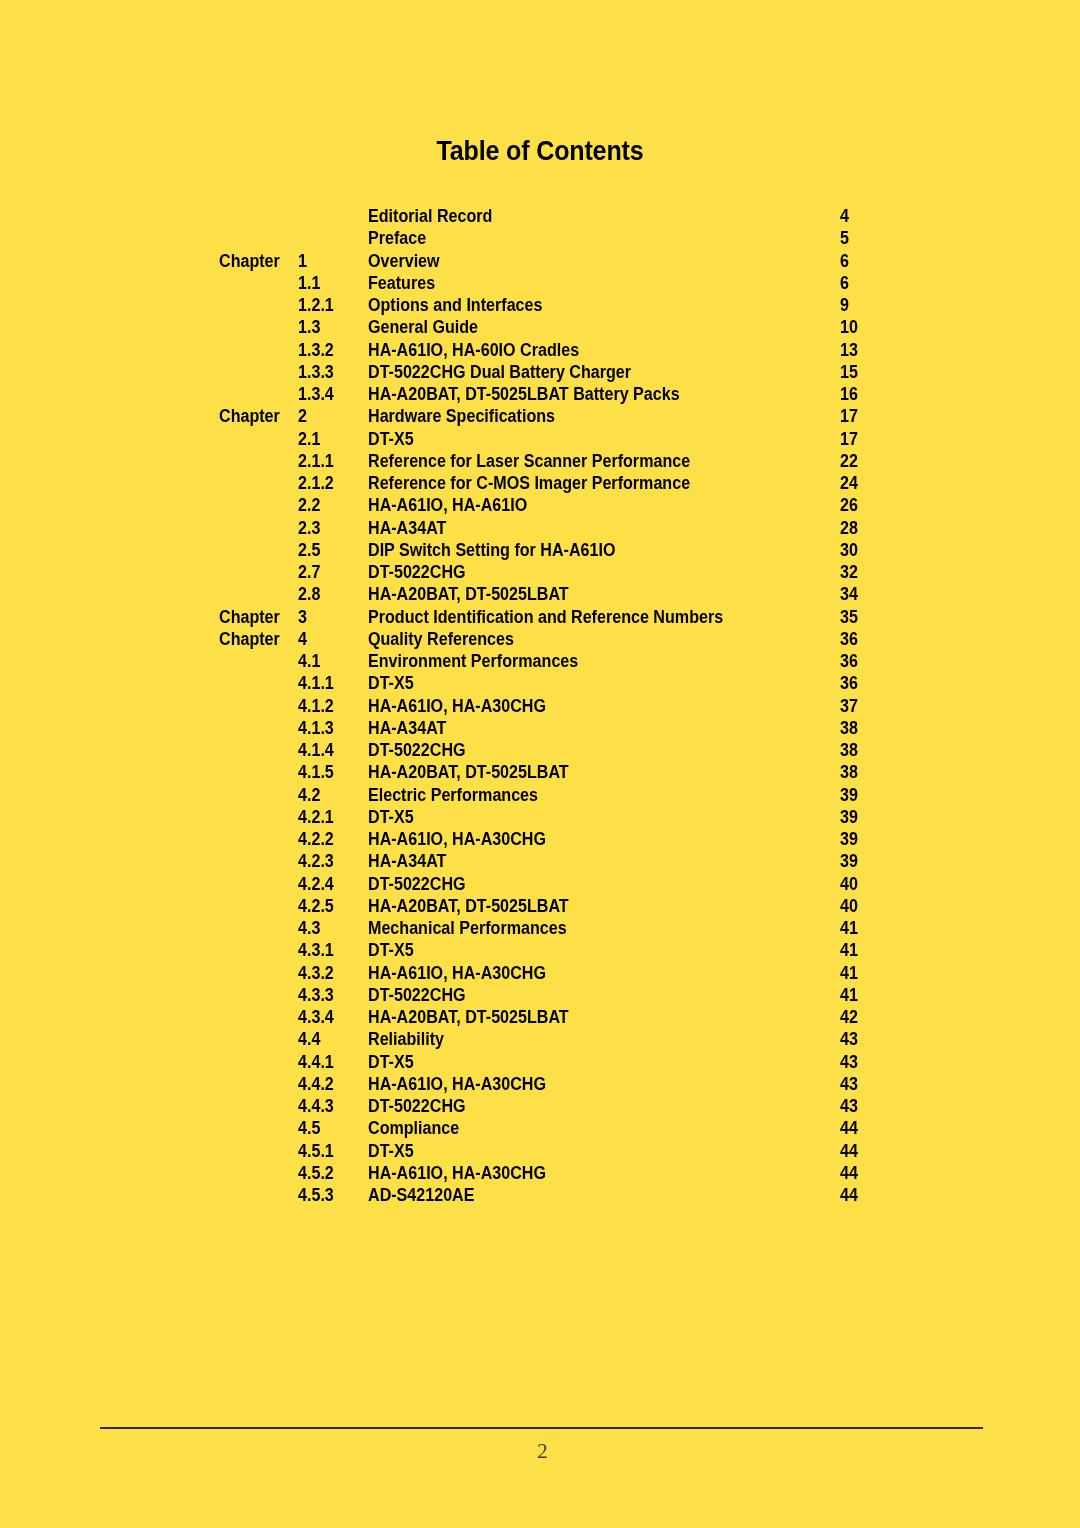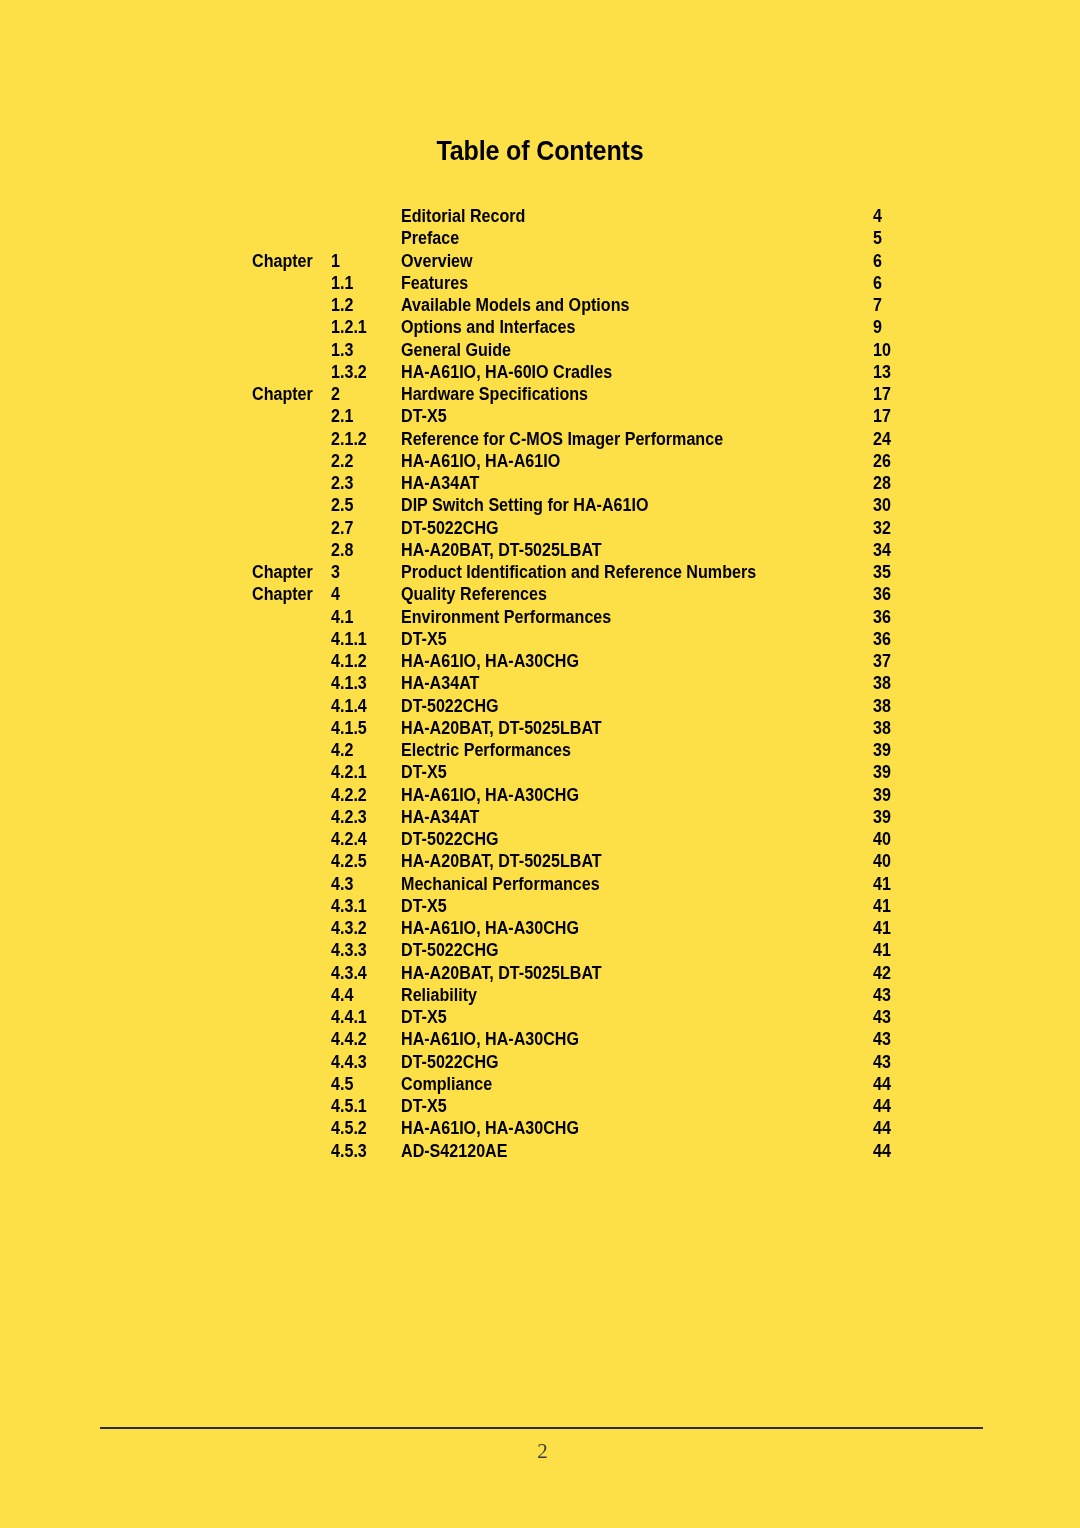--- a/index.html
+++ b/index.html
@@ -26,21 +26,20 @@
     color: #000000;
     letter-spacing: -0.2px;
     transform: scaleX(0.93);
     transform-origin: center top;
   }
   .toc {
     position: absolute;
     top: 205px;
     left: 0;
     width: 1028px;
-    padding-left: 33px;
   }
   .toc-row {
     position: relative;
     height: 22.25px;
     line-height: 22.25px;
     white-space: nowrap;
   }
   .col-chapter {
     position: absolute;
     left: 219px;
@@ -131,56 +130,68 @@
         <span class="col-page">6</span>
       </div>
       <div class="toc-row">
         <span class="col-chapter"></span>
         <span class="col-num">1.1</span>
         <span class="col-title">Features</span>
         <span class="col-page">6</span>
       </div>
       <div class="toc-row">
         <span class="col-chapter"></span>
-        <span class="col-num">1.2</span>
-        <span class="col-title">Available Models and Options</span>
-        <span class="col-page">7</span>
-      </div>
-      <div class="toc-row">
-        <span class="col-chapter"></span>
         <span class="col-num">1.2.1</span>
         <span class="col-title">Options and Interfaces</span>
         <span class="col-page">9</span>
       </div>
       <div class="toc-row">
         <span class="col-chapter"></span>
         <span class="col-num">1.3</span>
         <span class="col-title">General Guide</span>
         <span class="col-page">10</span>
       </div>
       <div class="toc-row">
         <span class="col-chapter"></span>
         <span class="col-num">1.3.2</span>
         <span class="col-title">HA-A61IO, HA-60IO Cradles</span>
         <span class="col-page">13</span>
+      </div>
+      <div class="toc-row">
+        <span class="col-chapter"></span>
+        <span class="col-num">1.3.3</span>
+        <span class="col-title">DT-5022CHG Dual Battery Charger</span>
+        <span class="col-page">15</span>
+      </div>
+      <div class="toc-row">
+        <span class="col-chapter"></span>
+        <span class="col-num">1.3.4</span>
+        <span class="col-title">HA-A20BAT, DT-5025LBAT Battery Packs</span>
+        <span class="col-page">16</span>
       </div>
       <div class="toc-row">
         <span class="col-chapter">Chapter</span>
         <span class="col-num">2</span>
         <span class="col-title">Hardware Specifications</span>
         <span class="col-page">17</span>
       </div>
       <div class="toc-row">
         <span class="col-chapter"></span>
         <span class="col-num">2.1</span>
         <span class="col-title">DT-X5</span>
         <span class="col-page">17</span>
       </div>
       <div class="toc-row">
         <span class="col-chapter"></span>
+        <span class="col-num">2.1.1</span>
+        <span class="col-title">Reference for Laser Scanner Performance</span>
+        <span class="col-page">22</span>
+      </div>
+      <div class="toc-row">
+        <span class="col-chapter"></span>
         <span class="col-num">2.1.2</span>
         <span class="col-title">Reference for C-MOS Imager Performance</span>
         <span class="col-page">24</span>
       </div>
       <div class="toc-row">
         <span class="col-chapter"></span>
         <span class="col-num">2.2</span>
         <span class="col-title">HA-A61IO, HA-A61IO</span>
         <span class="col-page">26</span>
       </div>

